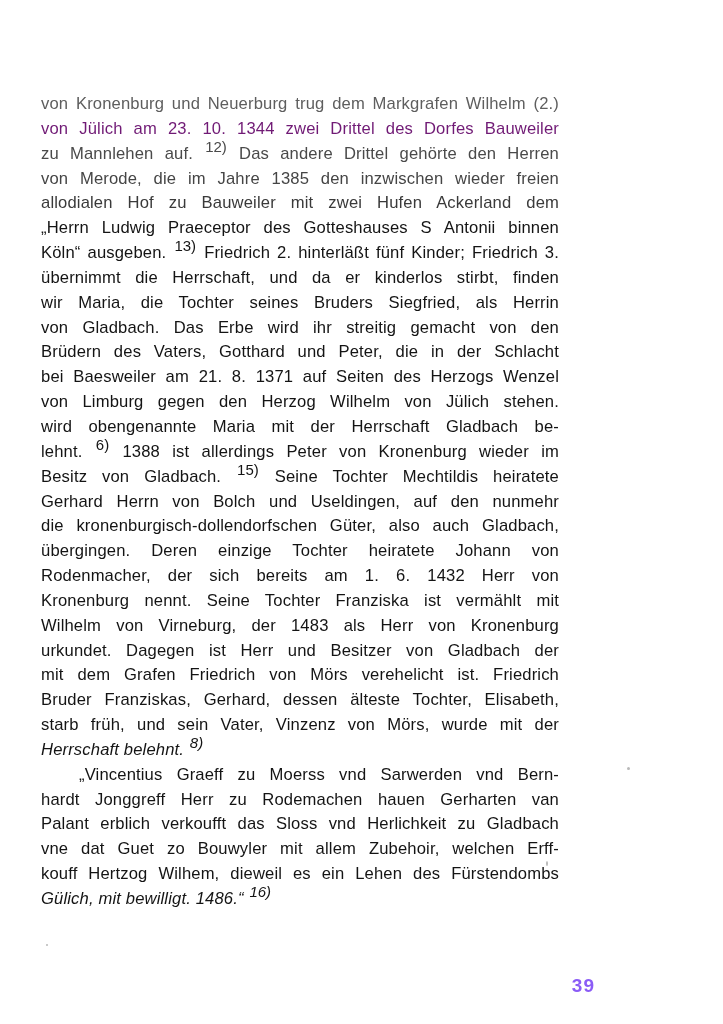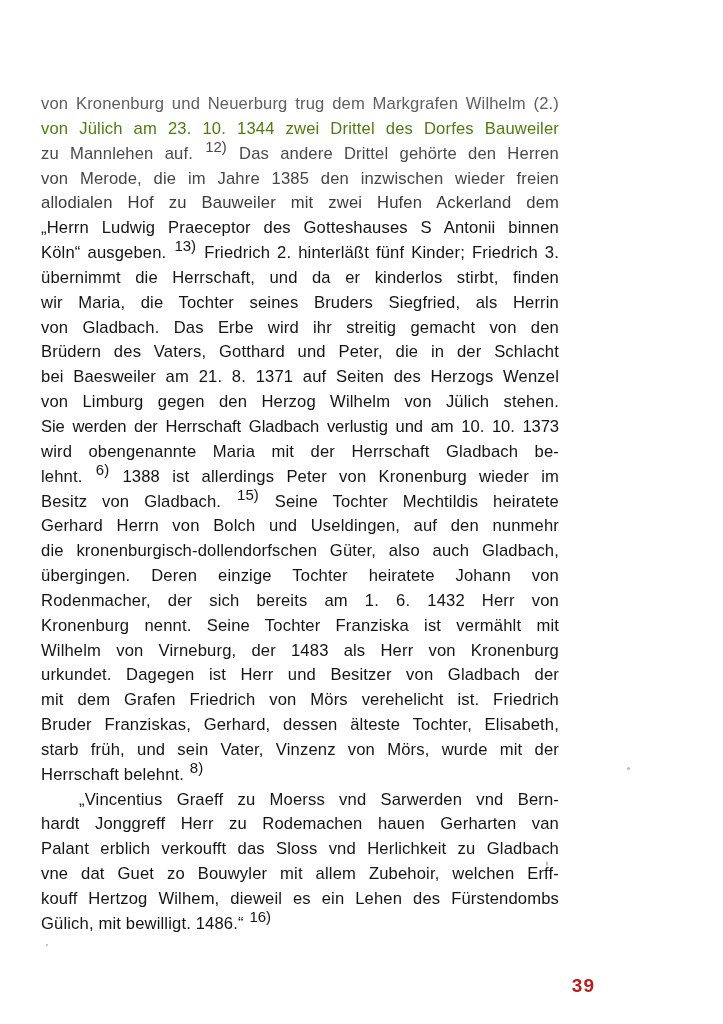--- a/index.html
+++ b/index.html
@@ -37,24 +37,25 @@
   }
   
   .ln {
     display: block;
     text-align: justify;
     text-align-last: justify;
     white-space: nowrap;
   }
   .ln.last {
     text-align-last: left;
+    font-style: italic;
   }
   
   .fade1 { color: #5e5e5e; }
-  .fade2 { color: #4d7c0f; }
+  .fade2 { color: #701a75; }
   .fade3 { color: #4a4a4a; }
   .fade4 { color: #454545; }
   .fade5 { color: #3a3a3a; }
 
   
   .tight {
     text-align-last: justify;
     letter-spacing: -0.1px;
   }
 
@@ -70,21 +71,21 @@
     padding-left: 1px;
     padding-right: 1px;
   }
 
   .pagenum {
     position: absolute;
     right: 128px;
     bottom: 27px;
     font-size: 19px;
     font-weight: bold;
-    color: #b91c1c;
+    color: #8b5cf6;
     letter-spacing: 1px;
   }
 
   
   .speckle {
     position: absolute;
     background: #b9b9b9;
     border-radius: 50%;
   }
 </style>
@@ -101,21 +102,20 @@
         <span class="ln fade4"><span>von Merode, die im Jahre 1385 den inzwischen wieder freien</span></span>
         <span class="ln fade5"><span>allodialen Hof zu Bauweiler mit zwei Hufen Ackerland dem</span></span>
         <span class="ln"><span>„Herrn Ludwig Praeceptor des Gotteshauses S Antonii binnen</span></span>
         <span class="ln"><span>Köln“ ausgeben. </span><sup class="fn">13)</sup><span> Friedrich 2. hinterläßt fünf Kinder; Friedrich 3.</span></span>
         <span class="ln"><span>übernimmt die Herrschaft, und da er kinderlos stirbt, finden</span></span>
         <span class="ln"><span>wir Maria, die Tochter seines Bruders Siegfried, als Herrin</span></span>
         <span class="ln"><span>von Gladbach. Das Erbe wird ihr streitig gemacht von den</span></span>
         <span class="ln"><span>Brüdern des Vaters, Gotthard und Peter, die in der Schlacht</span></span>
         <span class="ln"><span>bei Baesweiler am 21. 8. 1371 auf Seiten des Herzogs Wenzel</span></span>
         <span class="ln"><span>von Limburg gegen den Herzog Wilhelm von Jülich stehen.</span></span>
-        <span class="ln tight"><span>Sie werden der Herrschaft Gladbach verlustig und am 10. 10. 1373</span></span>
         <span class="ln"><span>wird obengenannte Maria mit der Herrschaft Gladbach be-</span></span>
         <span class="ln"><span>lehnt. </span><sup class="fn">6)</sup><span> 1388 ist allerdings Peter von Kronenburg wieder im</span></span>
         <span class="ln"><span>Besitz von Gladbach. </span><sup class="fn">15)</sup><span> Seine Tochter Mechtildis heiratete</span></span>
         <span class="ln"><span>Gerhard Herrn von Bolch und Useldingen, auf den nunmehr</span></span>
         <span class="ln"><span>die kronenburgisch-dollendorfschen Güter, also auch Gladbach,</span></span>
         <span class="ln"><span>übergingen. Deren einzige Tochter heiratete Johann von</span></span>
         <span class="ln"><span>Rodenmacher, der sich bereits am 1. 6. 1432 Herr von</span></span>
         <span class="ln"><span>Kronenburg nennt. Seine Tochter Franziska ist vermählt mit</span></span>
         <span class="ln"><span>Wilhelm von Virneburg, der 1483 als Herr von Kronenburg</span></span>
         <span class="ln"><span>urkundet. Dagegen ist Herr und Besitzer von Gladbach der</span></span>

